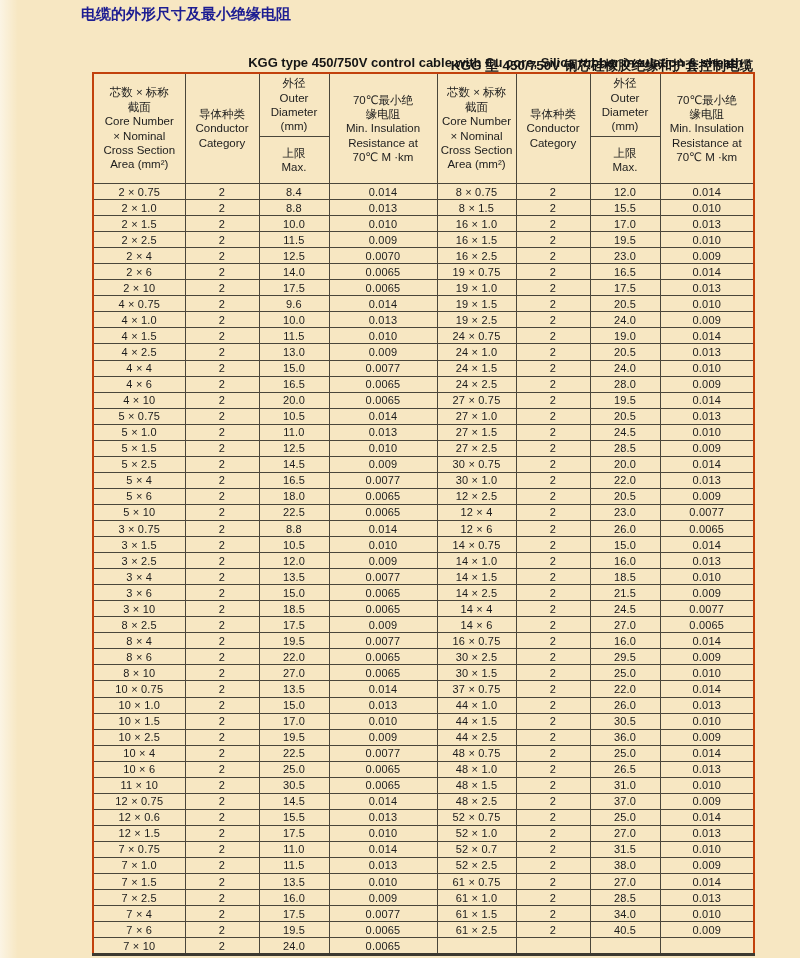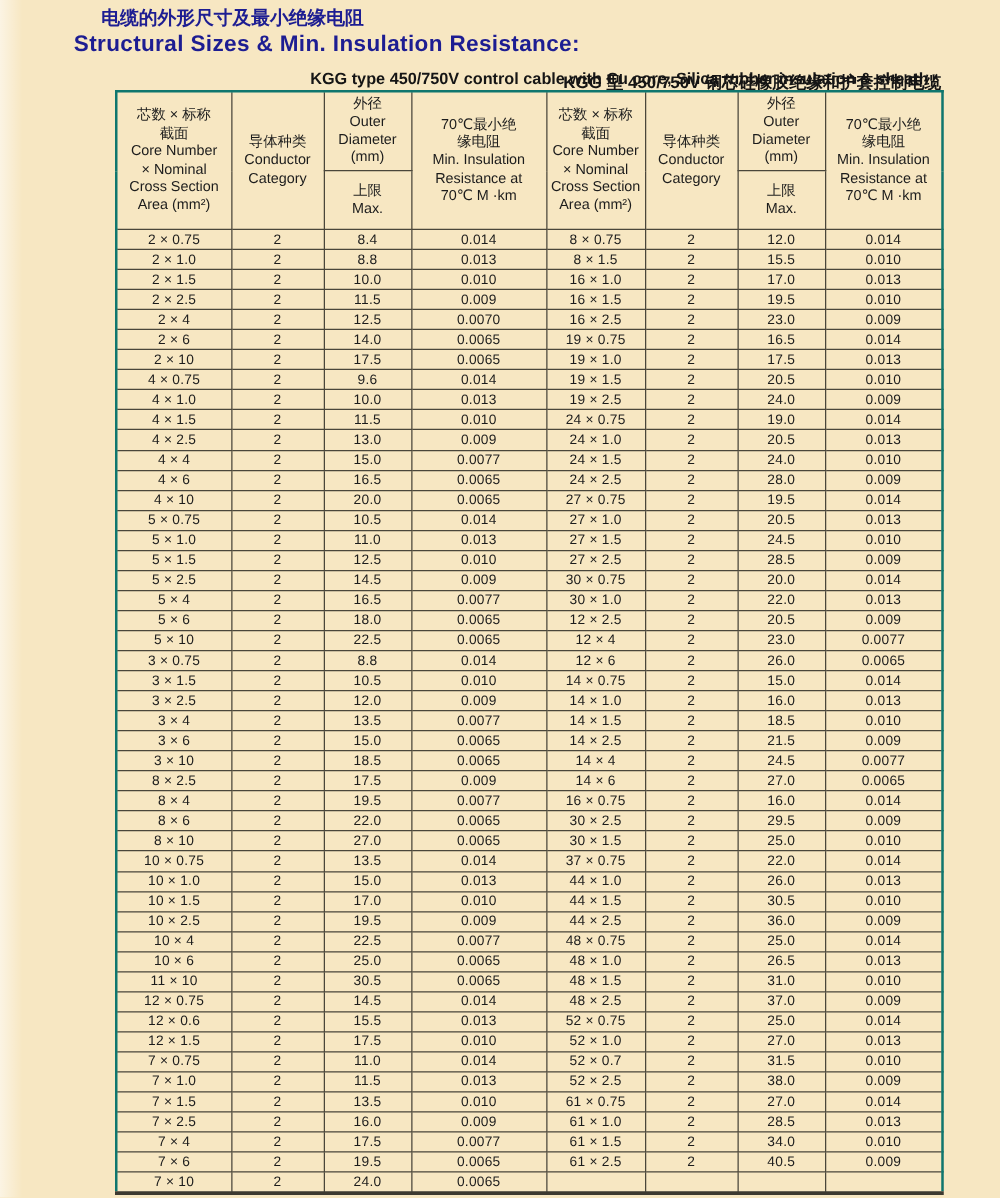--- a/index.html
+++ b/index.html
@@ -31,21 +31,21 @@
   }
   .subtitle-en {
     position:absolute; right:57px; top:55px;
     font-size:13px; font-weight:bold; color:#151515;
   }
   table.spec {
     position:absolute; left:92px; top:72px;
     width:661px;
     border-collapse:collapse; table-layout:fixed;
     color:#1c1c1c;
-    border:2px solid #0f766e;
+    border:2px solid #c2410c;
   }
   table.spec th, table.spec td {
     border:1px solid #4a463a;
   }
   table.spec thead th {
     font-weight:normal;
     font-size:11.5px;
     line-height:1.25;
     white-space:pre-line;
     vertical-align:middle;
@@ -64,21 +64,20 @@
   }
   table.spec tbody { border-bottom:3px solid #3d3a30; }
 </style>
 </head>
 <body>
 
 <div class="sheet">
   <div class="edge-band"></div>
 
   <div class="title-zh">电缆的外形尺寸及最小绝缘电阻</div>
-  <div class="title-en">Structural Sizes &amp; Min. Insulation Resistance:</div>
   <div class="subtitle-zh">KGG 型 450/750V 铜芯硅橡胶绝缘和护套控制电缆</div>
   <div class="subtitle-en">KGG type 450/750V control cable with Cu core, Silica rubber insulation &amp; sheath</div>
 
   <table class="spec">
     <colgroup>
       <col style="width:92px">
         <col style="width:74px">
         <col style="width:70px">
         <col style="width:108px">
       <col style="width:79px">

